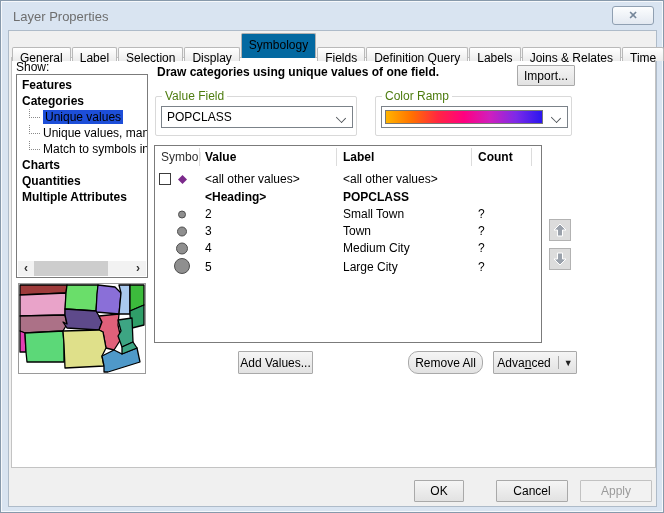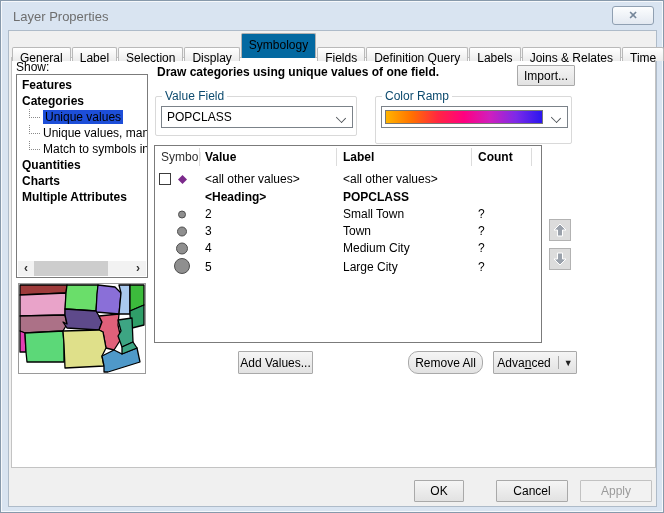--- a/index.html
+++ b/index.html
@@ -54,22 +54,22 @@
   .heading { position:absolute; left:145px; top:7px; font-weight:bold; white-space:nowrap; }
 
   .btn { background:linear-gradient(#f5f5f5,#e2e2e2); border:1px solid #a9a9a9; border-radius:1px;
     font-size:12px; text-align:center; cursor:default; display:flex; align-items:center; justify-content:center; white-space:nowrap; }
   .btn.disabled { color:#9b9b9b; background:#f2f2f2; border-color:#c2c2c2; }
 
   .import-btn { position:absolute; left:505px; top:7px; width:58px; height:21px; }
 
   .groupbox { position:absolute; border:1px solid #d9d9d9; border-radius:2px; }
   .gb-vf { left:143px; top:38px; width:202px; height:40px; }
-  .gb-cr { left:363px; top:38px; width:197px; height:48px; }
-  .gb-label { position:absolute; top:-8px; left:6px; background:#fff; padding:0 3px; color:#0c4a6e; white-space:nowrap; }
+  .gb-cr { left:363px; top:38px; width:197px; height:40px; }
+  .gb-label { position:absolute; top:-8px; left:6px; background:#fff; padding:0 3px; color:#4d7c0f; white-space:nowrap; }
 
   .combo { position:absolute; left:5px; top:9px; height:22px; background:#fff; border:1px solid #7b8289; }
   .combo-vf { width:192px; }
   .combo-cr { width:187px; }
   .combo-text { position:absolute; left:5px; top:3px; }
   .chev { position:absolute; right:7px; top:7px; width:8px; height:8px; }
   .chev::before { content:""; position:absolute; left:0; top:0; width:7px; height:7px;
     border-right:1.4px solid #4f5459; border-bottom:1.4px solid #4f5459; transform:rotate(45deg) scale(1,.8); }
   .ramp { position:absolute; left:3px; top:3px; width:158px; height:14px; border:1px solid #777; }
 
@@ -133,23 +133,23 @@
         <span class="lbl">Features</span></div>
       <div class="tree-item bold">
         <span class="lbl">Categories</span></div>
       <div class="tree-item selected">
         <span class="conn"></span><span class="lbl">Unique values</span></div>
       <div class="tree-item">
         <span class="conn"></span><span class="lbl">Unique values, many</span></div>
       <div class="tree-item">
         <span class="conn"></span><span class="lbl">Match to symbols in a</span></div>
       <div class="tree-item bold">
+        <span class="lbl">Charts</span></div>
+      <div class="tree-item bold">
         <span class="lbl">Quantities</span></div>
-      <div class="tree-item bold">
-        <span class="lbl">Charts</span></div>
       <div class="tree-item bold">
         <span class="lbl">Multiple Attributes</span></div>
       <div class="hscroll">
         <span class="hs-arrow hs-left">‹</span>
         <span class="hs-thumb"></span>
         <span class="hs-arrow hs-right">›</span>
       </div>
     </div>
 
     <div class="map-box">

